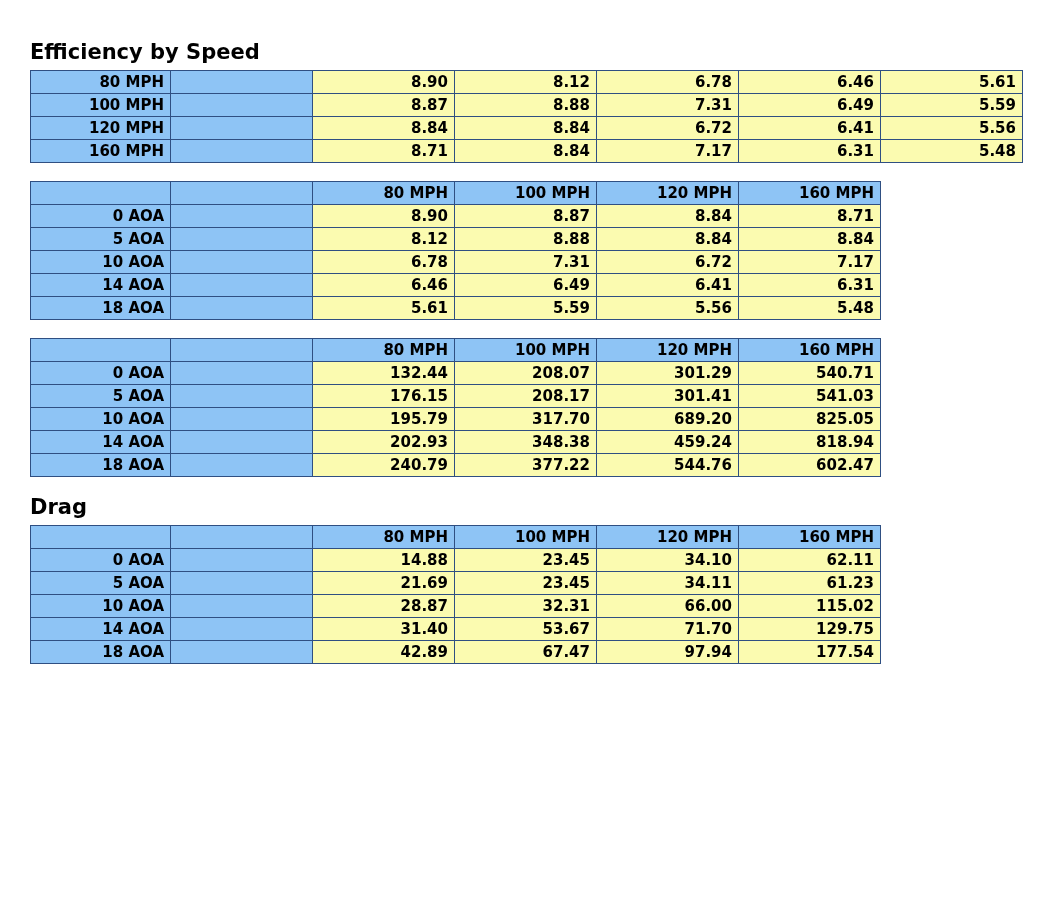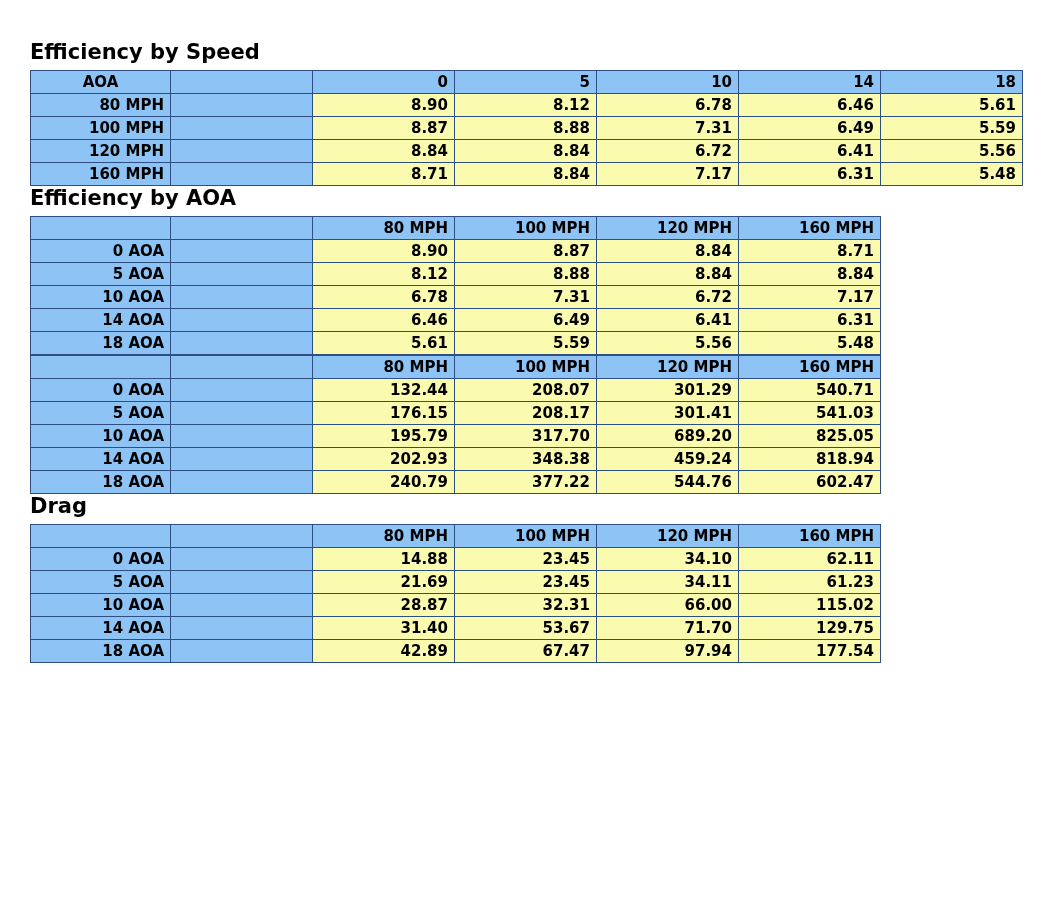--- a/index.html
+++ b/index.html
@@ -12,20 +12,21 @@
     height: 902px;
     font-family: "DejaVu Sans", sans-serif;
     color: #000000;
     overflow: hidden;
   }
   .page {
     padding: 40px 0 0 30px;
     box-sizing: border-box;
   }
   .section {
+    margin-bottom: 18px;
   }
   .section-title {
     font-size: 21px;
     font-weight: bold;
     color: #000;
     margin: 0 0 6px 0;
     letter-spacing: 0px;
   }
   table.grid {
     border-collapse: collapse;
@@ -75,29 +76,20 @@
 </style>
 </head>
 <body>
 
 <div class="page">
 
   <div class="section">
     <div class="section-title">Efficiency by Speed</div>
     <table class="grid t-speed">
       <tbody>
-          <tr>
-        <td class="hdr-left c-rowhdr">AOA</td>
-        <td class="spacer c-spacer"></td>
-        <td class="hdr c-val">0</td>
-        <td class="hdr c-val">5</td>
-        <td class="hdr c-val">10</td>
-        <td class="hdr c-val">14</td>
-        <td class="hdr c-val">18</td>
-      </tr>
       <tr>
         <td class="rowhdr c-rowhdr">80 MPH</td>
         <td class="spacer c-spacer"></td>
         <td class="val c-val">8.90</td>
         <td class="val c-val">8.12</td>
         <td class="val c-val">6.78</td>
         <td class="val c-val">6.46</td>
         <td class="val c-val">5.61</td>
       </tr>
       <tr>
@@ -125,21 +117,20 @@
         <td class="val c-val">8.84</td>
         <td class="val c-val">7.17</td>
         <td class="val c-val">6.31</td>
         <td class="val c-val">5.48</td>
       </tr>
     </tbody>
       </table>
   </div>
 
   <div class="section">
-    <div class="section-title">Efficiency by AOA</div>
     <table class="grid">
       <tbody>
           <tr>
         <td class="hdr-left c-rowhdr"></td>
         <td class="spacer c-spacer"></td>
         <td class="hdr c-val">80 MPH</td>
         <td class="hdr c-val">100 MPH</td>
         <td class="hdr c-val">120 MPH</td>
         <td class="hdr c-val">160 MPH</td>
       </tr>

